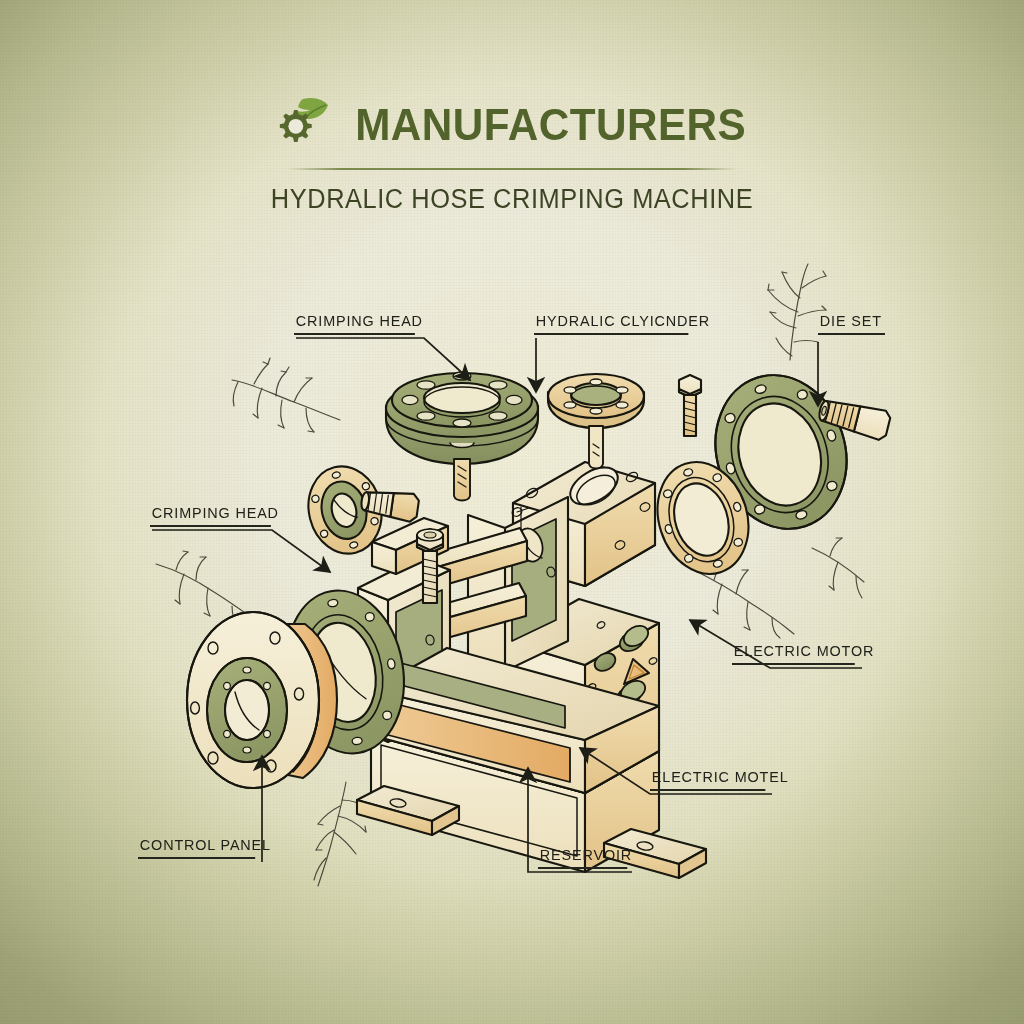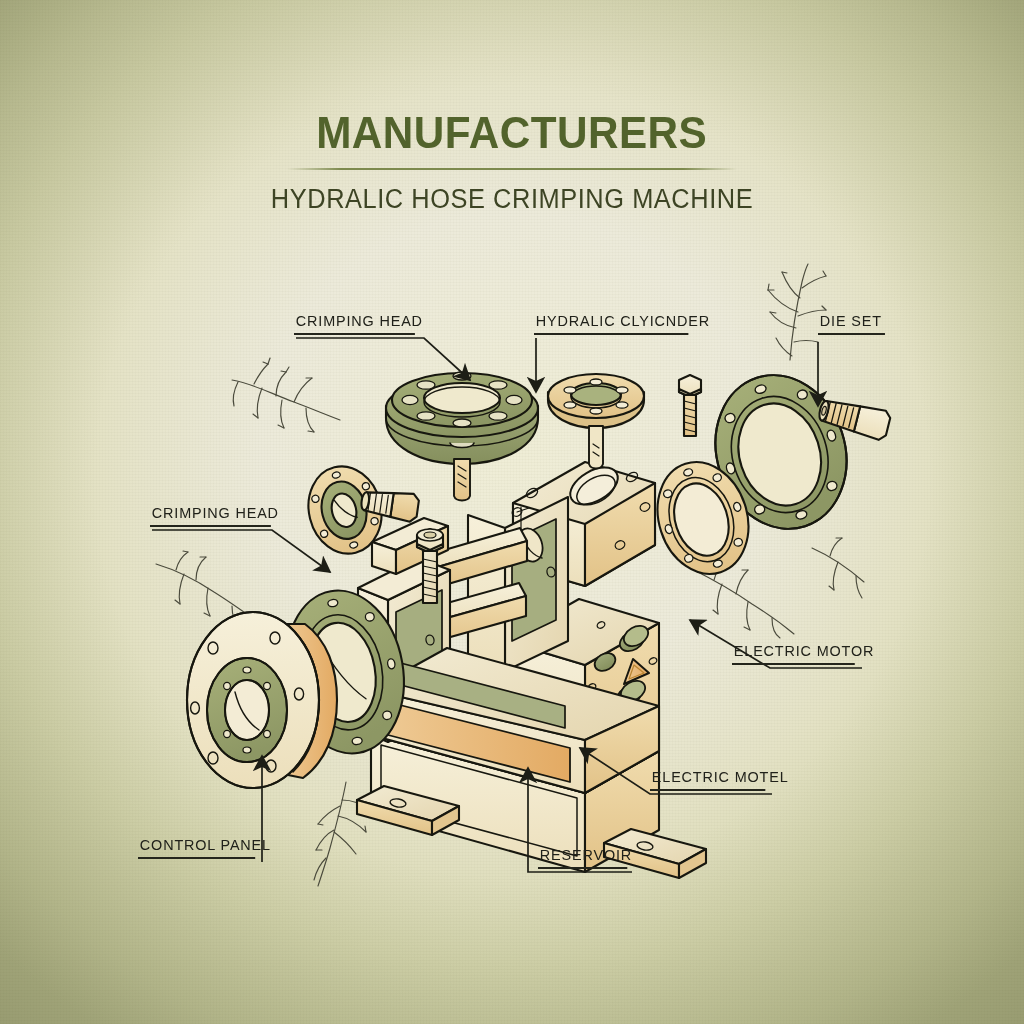--- a/index.html
+++ b/index.html
@@ -49,21 +49,20 @@
     left: 0; right: 0; top: 96px;
     text-align: center;
     z-index: 6;
   }
   #brandrow {
     display: flex;
     align-items: center;
     justify-content: center;
     gap: 16px;
     height: 58px;
-    flex-direction: column;
   }
   #logo { display:block; }
   #brandname {
     font-size: 44px;
     font-weight: bold;
     letter-spacing: .5px;
     color: #52632c;
     line-height: 1;
     font-family: "Liberation Sans", sans-serif;
     transform: scaleX(.96);

